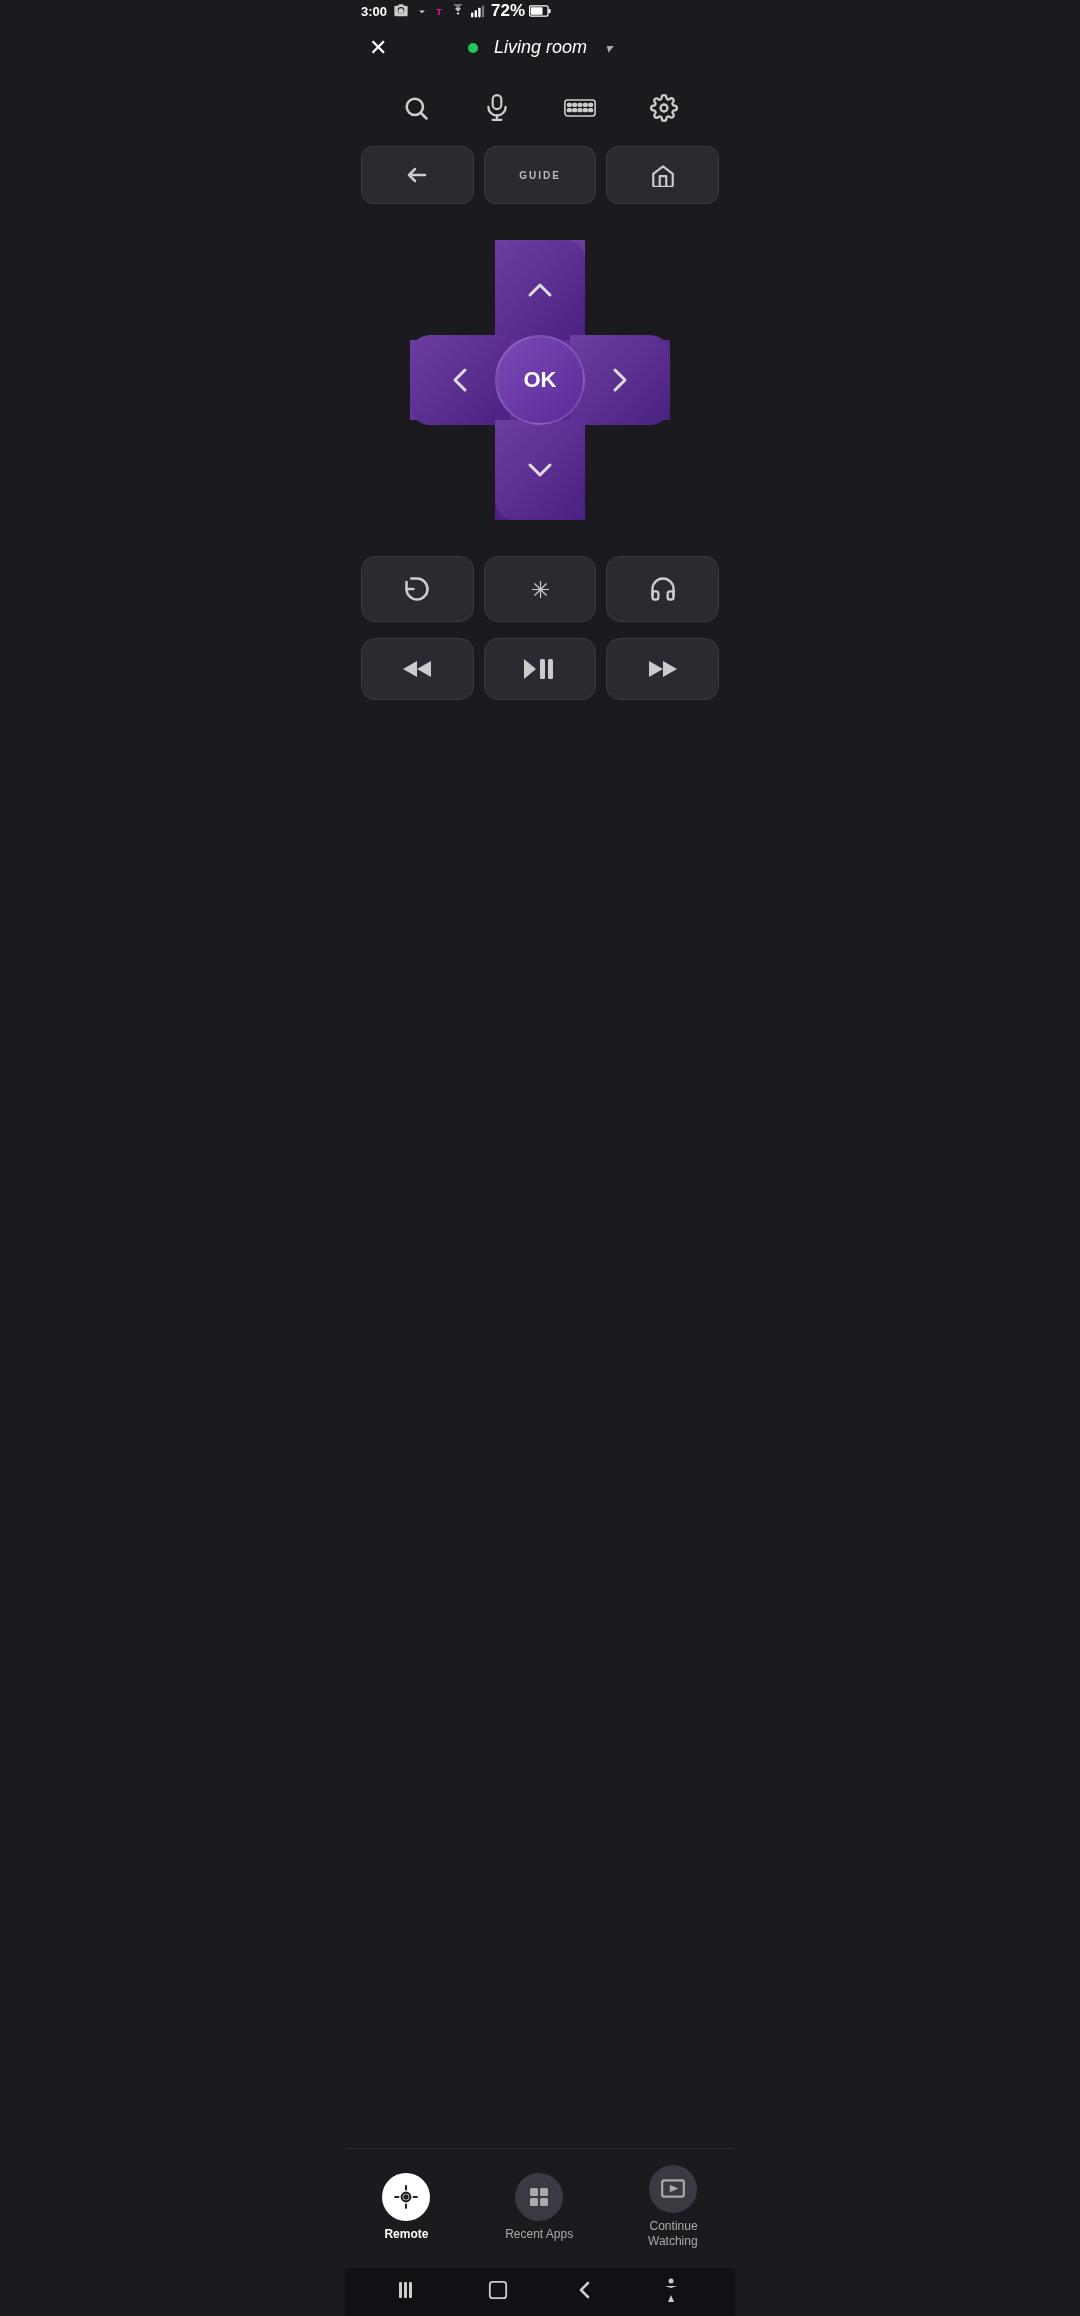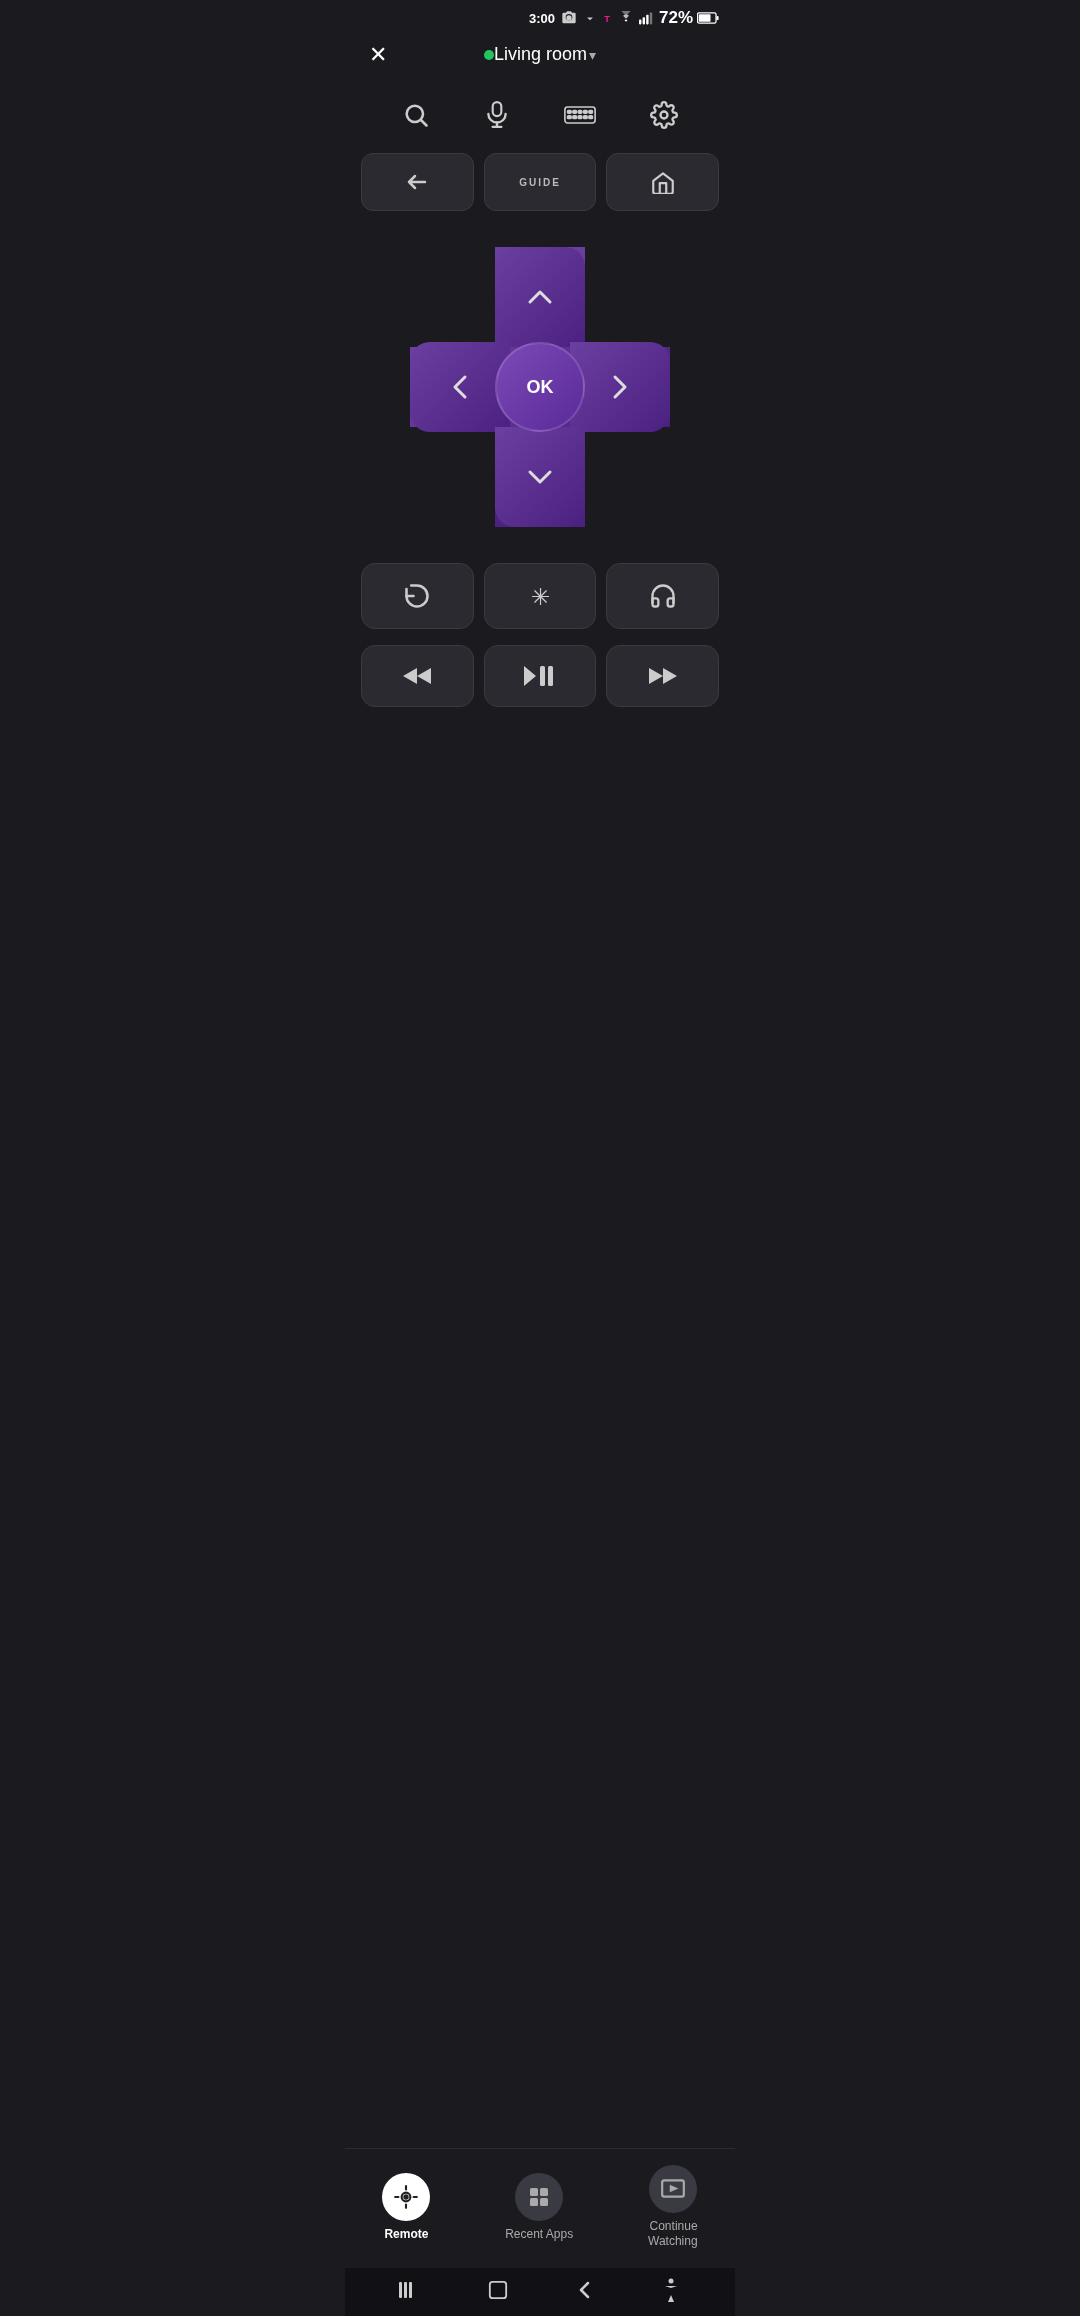--- a/index.html
+++ b/index.html
@@ -14,23 +14,23 @@
       margin: 0 auto;
       display: flex;
       flex-direction: column;
       position: relative;
       overflow-x: hidden;
     }
 
     
     .status-bar {
       display: flex;
-      justify-content: flex-end;
-      align-items: center;
-      padding: 8px 16px 4px;
+      justify-content: flex-start;
+      align-items: center;
+      padding: 1px 16px 4px;
       font-size: 13px;
       font-weight: 600;
     }
     .status-left { display: flex; align-items: center; gap: 6px; }
     .status-right { display: flex; align-items: center; gap: 4px; font-size: 17px; }
 
     
     .header {
       display: flex;
       align-items: center;
@@ -44,23 +44,24 @@
       background: none;
       border: none;
       color: #fff;
       font-size: 22px;
       cursor: pointer;
       padding: 4px;
     }
     .room-indicator {
       display: flex;
       align-items: center;
-      gap: 0;
+      gap: 16px;
       font-size: 18px;
       font-weight: 500;
+      font-style: italic;
     }
     .room-dot {
       width: 10px;
       height: 10px;
       background: #22c55e;
       border-radius: 50%;
     }
     .chevron-down { font-size: 14px; color: #aaa; margin-left: 2px; }
 
     
@@ -176,21 +177,21 @@
       width: 90px;
       height: 90px;
       background: linear-gradient(135deg, #7b4ab5, #5a2a9a);
       border-radius: 50%;
       border: 2px solid rgba(255,255,255,0.15);
       display: flex;
       align-items: center;
       justify-content: center;
       cursor: pointer;
       color: #fff;
-      font-size: 18px;
+      font-size: 22px;
       font-weight: 700;
       z-index: 2;
     }
 
     
     .dpad-h-fill {
       position: absolute;
       top: 100px;
       left: 0;
       right: 0;

